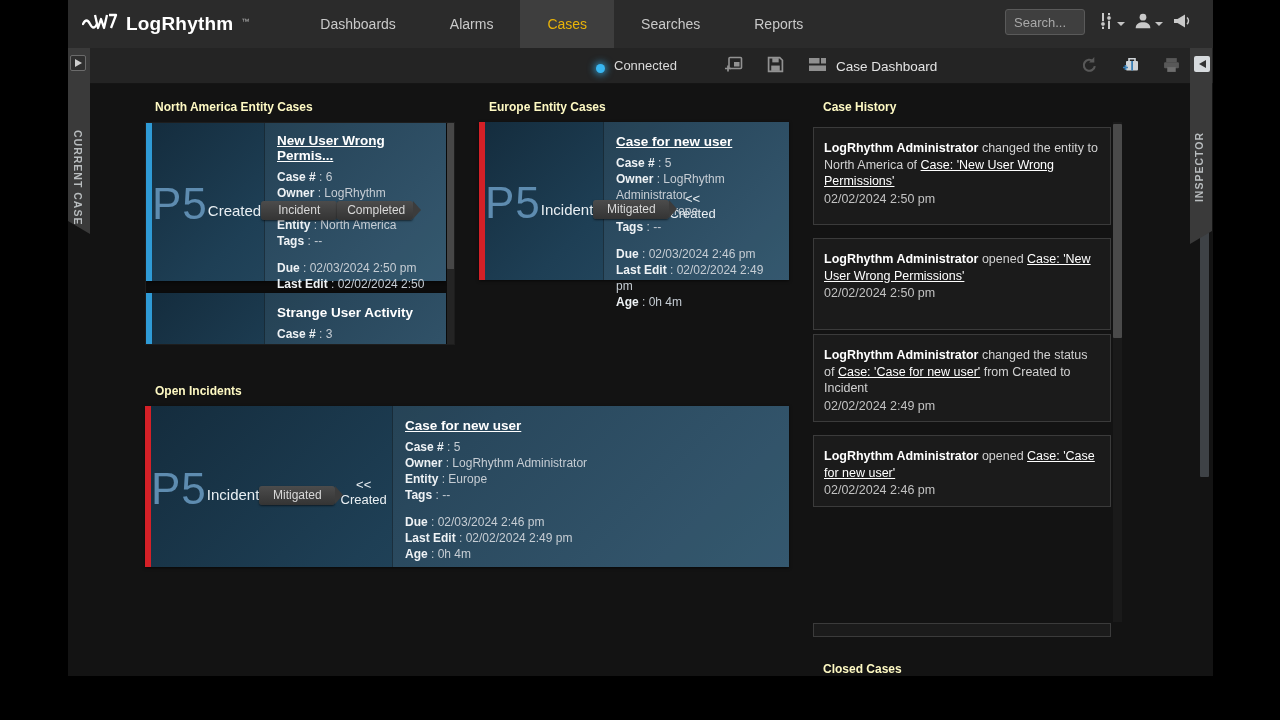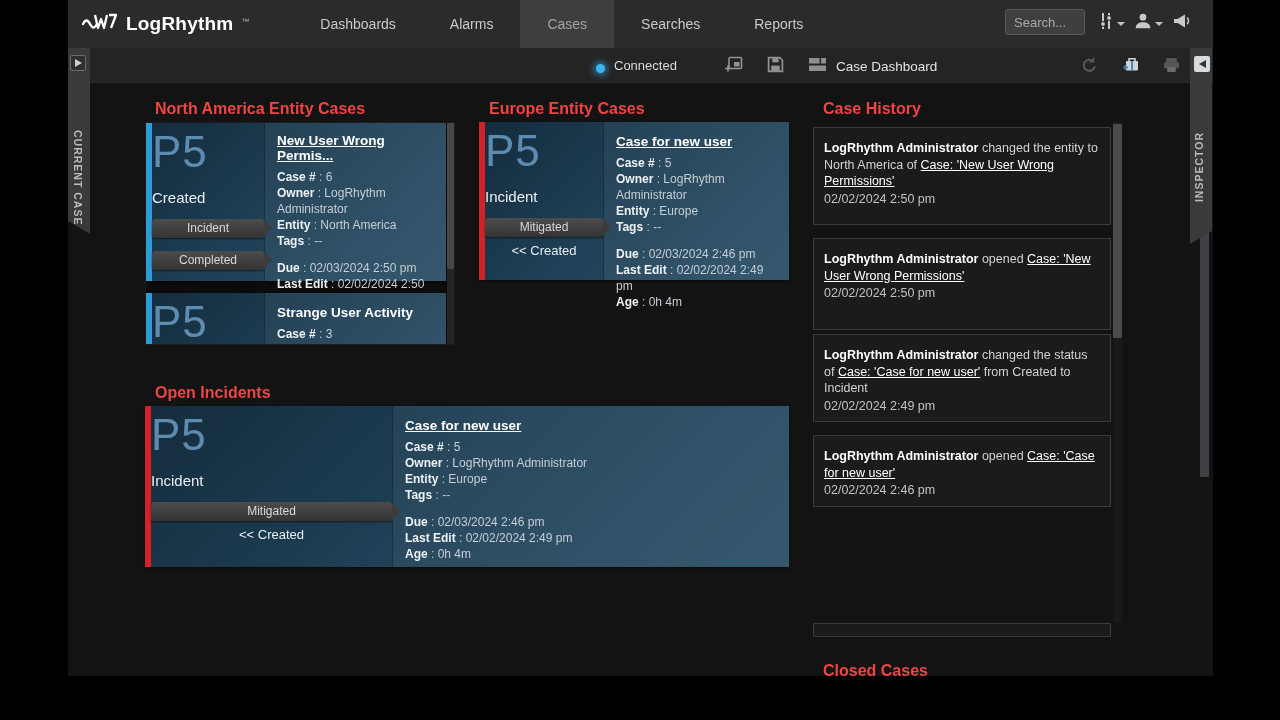--- a/index.html
+++ b/index.html
@@ -7,63 +7,63 @@
     font-family:"Liberation Sans",sans-serif;-webkit-font-smoothing:antialiased}
   .page{position:relative;width:1280px;height:720px;background:#000}
 
   
   .topnav{position:absolute;left:68px;top:0;width:1145px;height:48px;background:#2b2b2b;display:flex;align-items:center}
   .logo{display:flex;align-items:center;gap:8px;margin-left:14px;color:#fff;cursor:pointer}
   .logo-text{font-size:19px;font-weight:700;letter-spacing:.2px}
   .tm{font-size:8px;color:#b5b5b5;align-self:flex-start;margin-top:6px}
   .nav-items{display:flex;height:100%;margin-left:44px}
   .nav-item{display:flex;align-items:center;padding:0 27px;color:#c9c9c9;font-size:14px;cursor:pointer}
-  .nav-item.active{background:#3e3e3e;color:#a3a3a3}
+  .nav-item.active{background:#3e3e3e;color:#eab308}
   .search{position:absolute;left:937px;top:9px;width:80px;height:26px;background:#3f3f3f;
     border:1px solid #5a5a5a;border-radius:3px;color:#b5b5b5;font-size:13px;padding:0 8px;outline:none;font-family:inherit}
   .search::placeholder{color:#a9a9a9;opacity:1}
   .topbtn{position:absolute;top:12px;display:flex;align-items:center;gap:3px;cursor:pointer;background:none;border:none}
   .caret-d{width:0;height:0;border-top:4px solid #c4c4c4;border-left:4px solid transparent;border-right:4px solid transparent;margin-top:2px}
 
   
   .toolbar{position:absolute;left:68px;top:48px;width:1145px;height:36px;background:#242424;border-bottom:1px solid #151515}
   .connected{position:absolute;left:528px;top:10px;display:flex;align-items:flex-end;gap:9px}
   .conn-dot{width:9px;height:9px;border-radius:50%;background:#38b6f1;box-shadow:0 0 7px 2px rgba(56,182,241,.65)}
   .conn-label{font-size:13px;color:#dadada}
   .tbtn{position:absolute;top:8px;width:22px;height:20px;background:none;border:none;cursor:pointer;display:flex;align-items:center;justify-content:center}
   .dash-name{position:absolute;left:740px;top:9px;display:flex;align-items:center;gap:9px}
   .dash-name span{font-size:13.5px;color:#e3e3e3}
   .collapse-btn{position:absolute;width:16px;height:16px;background:#d7dbde;border:none;border-radius:2px;cursor:pointer;display:flex;align-items:center;justify-content:center}
   .tri-l{width:0;height:0;border-right:7px solid #333;border-top:4.5px solid transparent;border-bottom:4.5px solid transparent}
   .tri-r{width:0;height:0;border-left:7px solid #cfcfcf;border-top:4.5px solid transparent;border-bottom:4.5px solid transparent}
 
   
   .content-bg{position:absolute;left:68px;top:84px;width:1145px;height:592px;background:#131313}
-  .wtitle{position:absolute;font-size:16px;font-weight:700;color:#ef4444}
+  .wtitle{position:absolute;font-size:12px;font-weight:700;color:#fef9c3}
 
   
   .vtab{position:absolute;background:#3a3a3a;width:22px;cursor:pointer}
   .vtab-left{left:68px;top:48px;height:186px;clip-path:polygon(0 0,100% 0,100% 100%,0 calc(100% - 13px))}
   .vtab-right{left:1190px;top:48px;height:196px;clip-path:polygon(0 0,100% 0,100% calc(100% - 13px),0 100%)}
   .vtext{position:absolute;left:4px;font-size:10.5px;font-weight:700;letter-spacing:1px;color:#b9bdbf;white-space:nowrap}
   .vtext.down{writing-mode:vertical-rl;top:82px}
   .vtext.up{writing-mode:vertical-rl;transform:rotate(180deg);top:84px;left:3px}
   .sq-btn{position:absolute;width:16px;height:16px;border-radius:2px;border:1px solid #6b6b6b;background:#2f2f2f;display:flex;align-items:center;justify-content:center;cursor:pointer}
 
   
   .sb-track{position:absolute;background:#242424}
   .sb-thumb{position:absolute;background:#474747;border-radius:1px}
 
   
   .widget-body{position:absolute;background:#0c0c0c;overflow:hidden;border:1px solid #1d1d1d}
   .case-card{position:absolute;display:flex;background:linear-gradient(135deg,#142c3d 0%,#1e3f55 45%,#2b5068 100%);box-shadow:0 1px 3px rgba(0,0,0,.6)}
   .stripe{width:6px;flex:0 0 6px}
   .stripe.blue{background:#2f9bd6}
   .stripe.red{background:#d42027}
-  .card-left{display:flex;flex-direction:column;padding-top:4px}
+  .card-left{display:flex;flex-direction:row;align-items:center;padding-top:4px}
   .p5{font-size:44px;color:#5e8cb0;line-height:50px;letter-spacing:1px}
   .cstatus{margin-top:12px;font-size:15px;color:#e9eff3}
   .tagbtn{position:relative;margin-top:13px;height:19px;line-height:19px;min-width:76px;padding:0 10px;
     background:linear-gradient(#4c4c4c,#343434);border:none;border-radius:3px;color:#d8d8d8;font-size:12px;
     font-family:inherit;cursor:pointer;box-shadow:0 1px 2px rgba(0,0,0,.55);text-align:center}
   .tagbtn::after{content:"";position:absolute;right:-8px;top:0;width:0;height:0;
     border-left:8px solid #3c3c3c;border-top:9.5px solid transparent;border-bottom:9.5px solid transparent}
   .back-link{margin-top:6px;font-size:13px;color:#e9eff3;background:none;border:none;cursor:pointer;font-family:inherit}
   .card-right{flex:1;background:rgba(255,255,255,.05);border-left:1px solid rgba(0,0,0,.35);padding:10px 12px}
   .ctitle{display:inline-block;font-size:13.5px;font-weight:700;color:#fff;text-decoration:underline;cursor:pointer;margin-bottom:6px}

